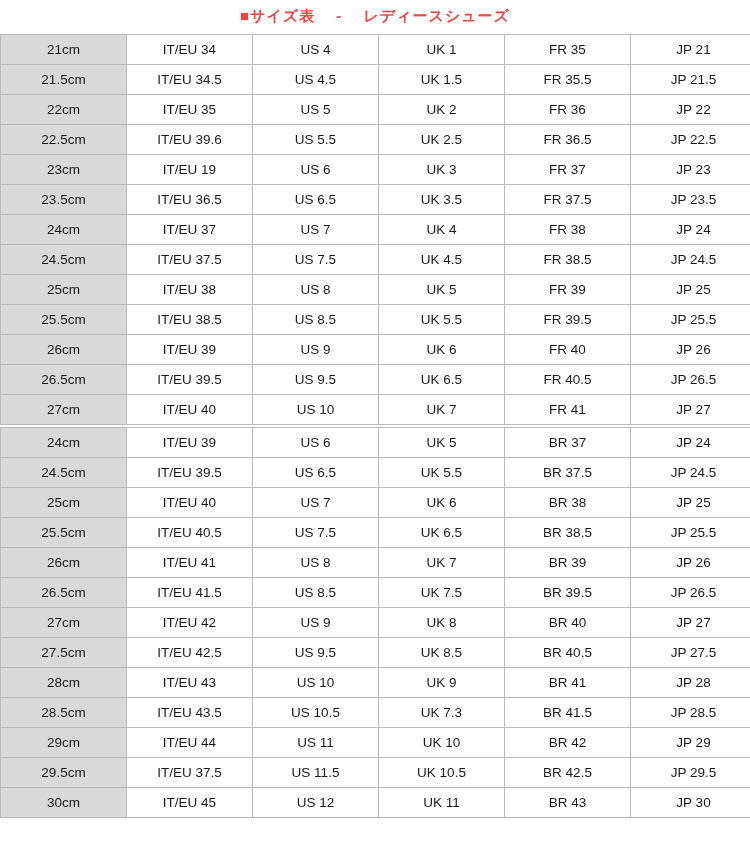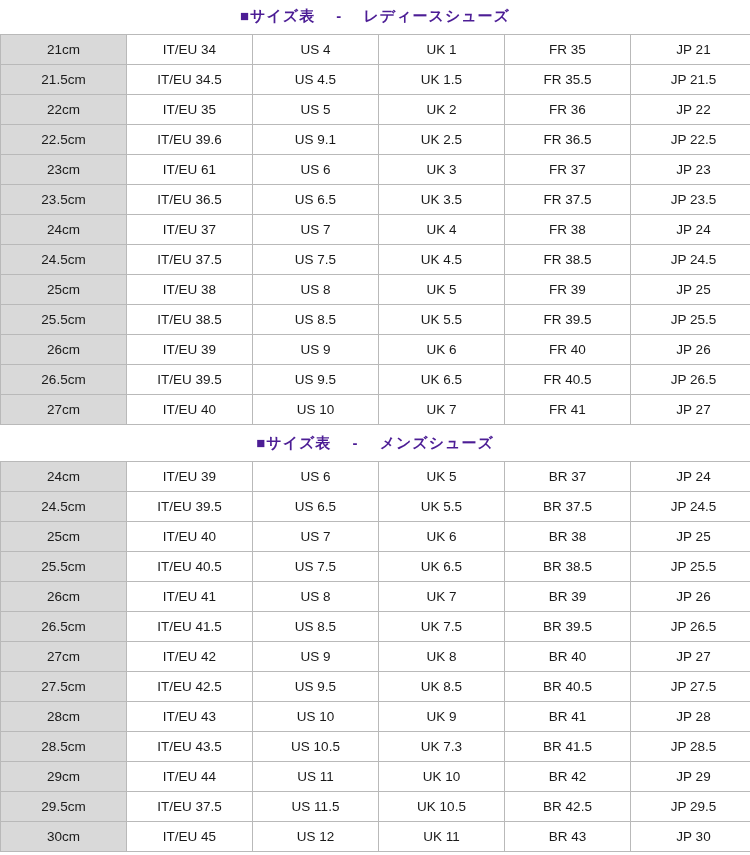--- a/index.html
+++ b/index.html
@@ -15,21 +15,21 @@
     overflow: hidden;
   }
   .page {
     width: 750px;
     box-sizing: border-box;
   }
   .section-title {
     text-align: center;
     font-size: 15px;
     font-weight: bold;
-    color: #4c1d95;
+    color: #ef4444;
     letter-spacing: 1px;
     padding: 7px 0 9px 0;
     line-height: 1.2;
   }
   table.size-table {
     width: 750px;
     border-collapse: collapse;
     table-layout: fixed;
   }
   table.size-table td {
@@ -88,28 +88,28 @@
             <td class="cm">22cm</td>
             <td class="val">IT/EU 35</td>
             <td class="val">US 5</td>
             <td class="val">UK 2</td>
             <td class="val">FR 36</td>
             <td class="val">JP 22</td>
           </tr>
           <tr>
             <td class="cm">22.5cm</td>
             <td class="val">IT/EU 39.6</td>
-            <td class="val">US 9.1</td>
+            <td class="val">US 5.5</td>
             <td class="val">UK 2.5</td>
             <td class="val">FR 36.5</td>
             <td class="val">JP 22.5</td>
           </tr>
           <tr>
             <td class="cm">23cm</td>
-            <td class="val">IT/EU 61</td>
+            <td class="val">IT/EU 19</td>
             <td class="val">US 6</td>
             <td class="val">UK 3</td>
             <td class="val">FR 37</td>
             <td class="val">JP 23</td>
           </tr>
           <tr>
             <td class="cm">23.5cm</td>
             <td class="val">IT/EU 36.5</td>
             <td class="val">US 6.5</td>
             <td class="val">UK 3.5</td>
@@ -172,21 +172,20 @@
             <td class="val">FR 41</td>
             <td class="val">JP 27</td>
           </tr>
         </tbody>
     </table>
   </div>
 
   <div class="spacer"></div>
 
   <div>
-    <div class="section-title">■サイズ表 　-　 メンズシューズ</div>
     <table class="size-table">
       <tbody>
           <tr>
             <td class="cm">24cm</td>
             <td class="val">IT/EU 39</td>
             <td class="val">US 6</td>
             <td class="val">UK 5</td>
             <td class="val">BR 37</td>
             <td class="val">JP 24</td>
           </tr>

